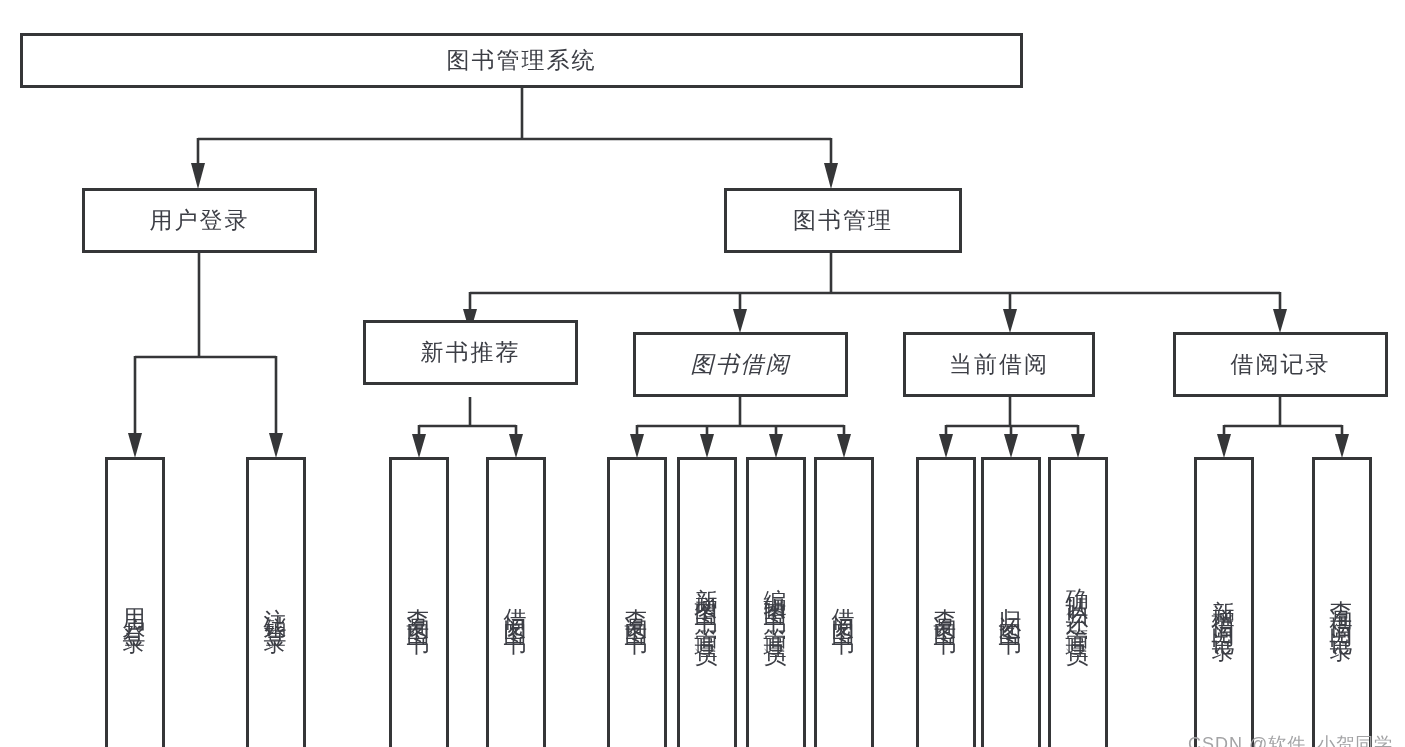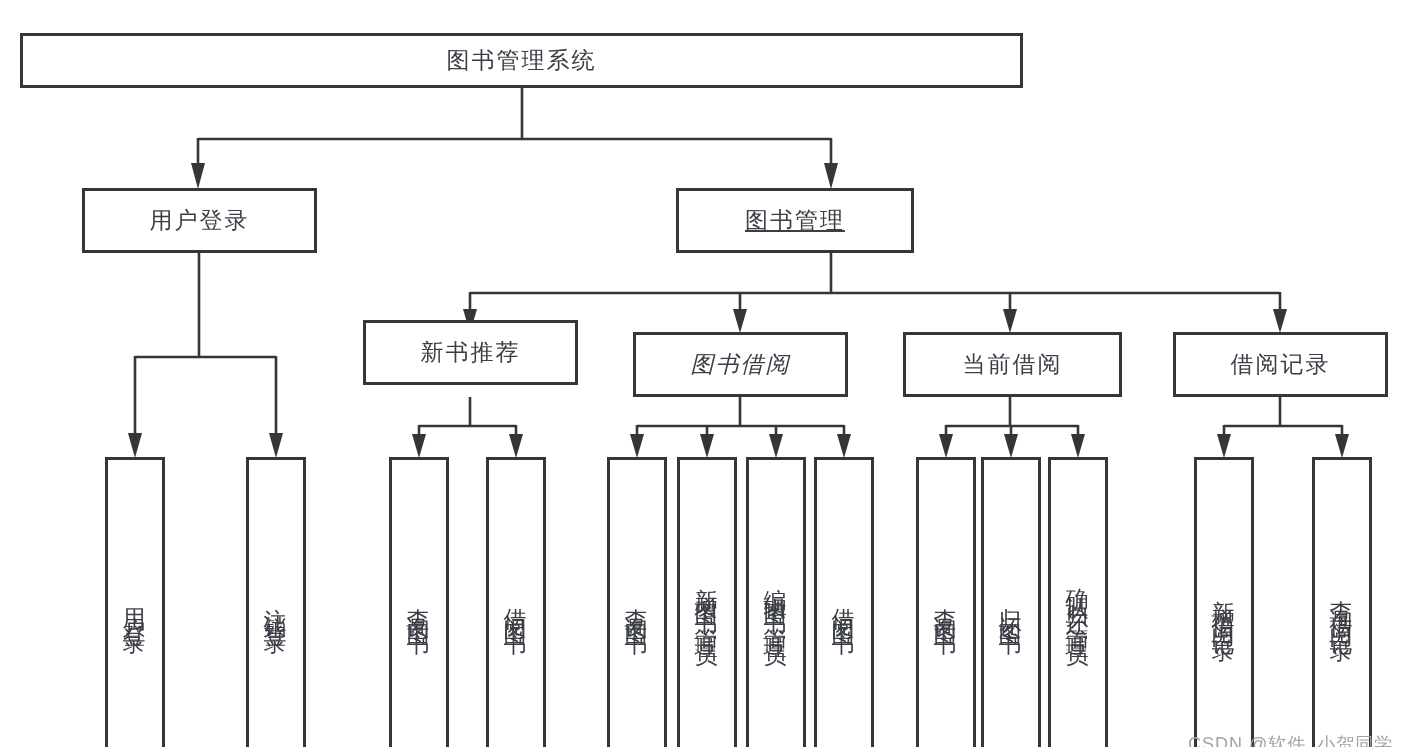--- a/index.html
+++ b/index.html
@@ -105,25 +105,25 @@
       <polygon points="1004,414 1018,414 1011,438"></polygon>
       <polygon points="1071,414 1085,414 1078,438"></polygon>
       <polygon points="1217,414 1231,414 1224,438"></polygon>
       <polygon points="1335,414 1349,414 1342,438"></polygon>
     </g>
   </svg>
 
   <div class="hbox" style="left:20px; top:13px; width:1003px; height:55px;">图书管理系统</div>
 
   <div class="hbox" style="left:82px; top:168px; width:235px; height:65px;">用户登录</div>
-  <div class="hbox" style="left:676px; top:168px; width:238px; height:65px;text-decoration:underline;">图书管理</div>
+  <div class="hbox" style="left:724px; top:168px; width:238px; height:65px;">图书管理</div>
 
   <div class="hbox" style="left:363px; top:300px; width:215px; height:65px;">新书推荐</div>
   <div class="hbox" style="left:633px; top:312px; width:215px; height:65px;font-style:italic;">图书借阅</div>
-  <div class="hbox" style="left:903px; top:312px; width:219px; height:65px;">当前借阅</div>
+  <div class="hbox" style="left:903px; top:312px; width:192px; height:65px;">当前借阅</div>
   <div class="hbox" style="left:1173px; top:312px; width:215px; height:65px;">借阅记录</div>
 
   <div class="vbox" style="left:105px; top:437px; width:60px; height:298px;">用户登录</div>
   <div class="vbox" style="left:246px; top:437px; width:60px; height:298px;">注销登录</div>
 
   <div class="vbox" style="left:389px; top:437px; width:60px; height:298px;">查询图书</div>
   <div class="vbox" style="left:486px; top:437px; width:60px; height:298px;">借阅图书</div>
 
   <div class="vbox" style="left:607px; top:437px; width:60px; height:298px;">查询图书</div>
   <div class="vbox" style="left:677px; top:437px; width:60px; height:298px;">新增图书（管理员）</div>

